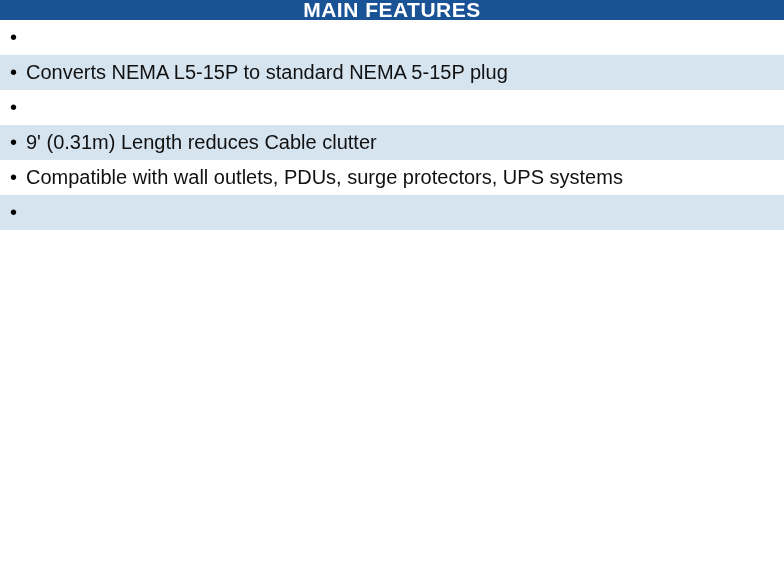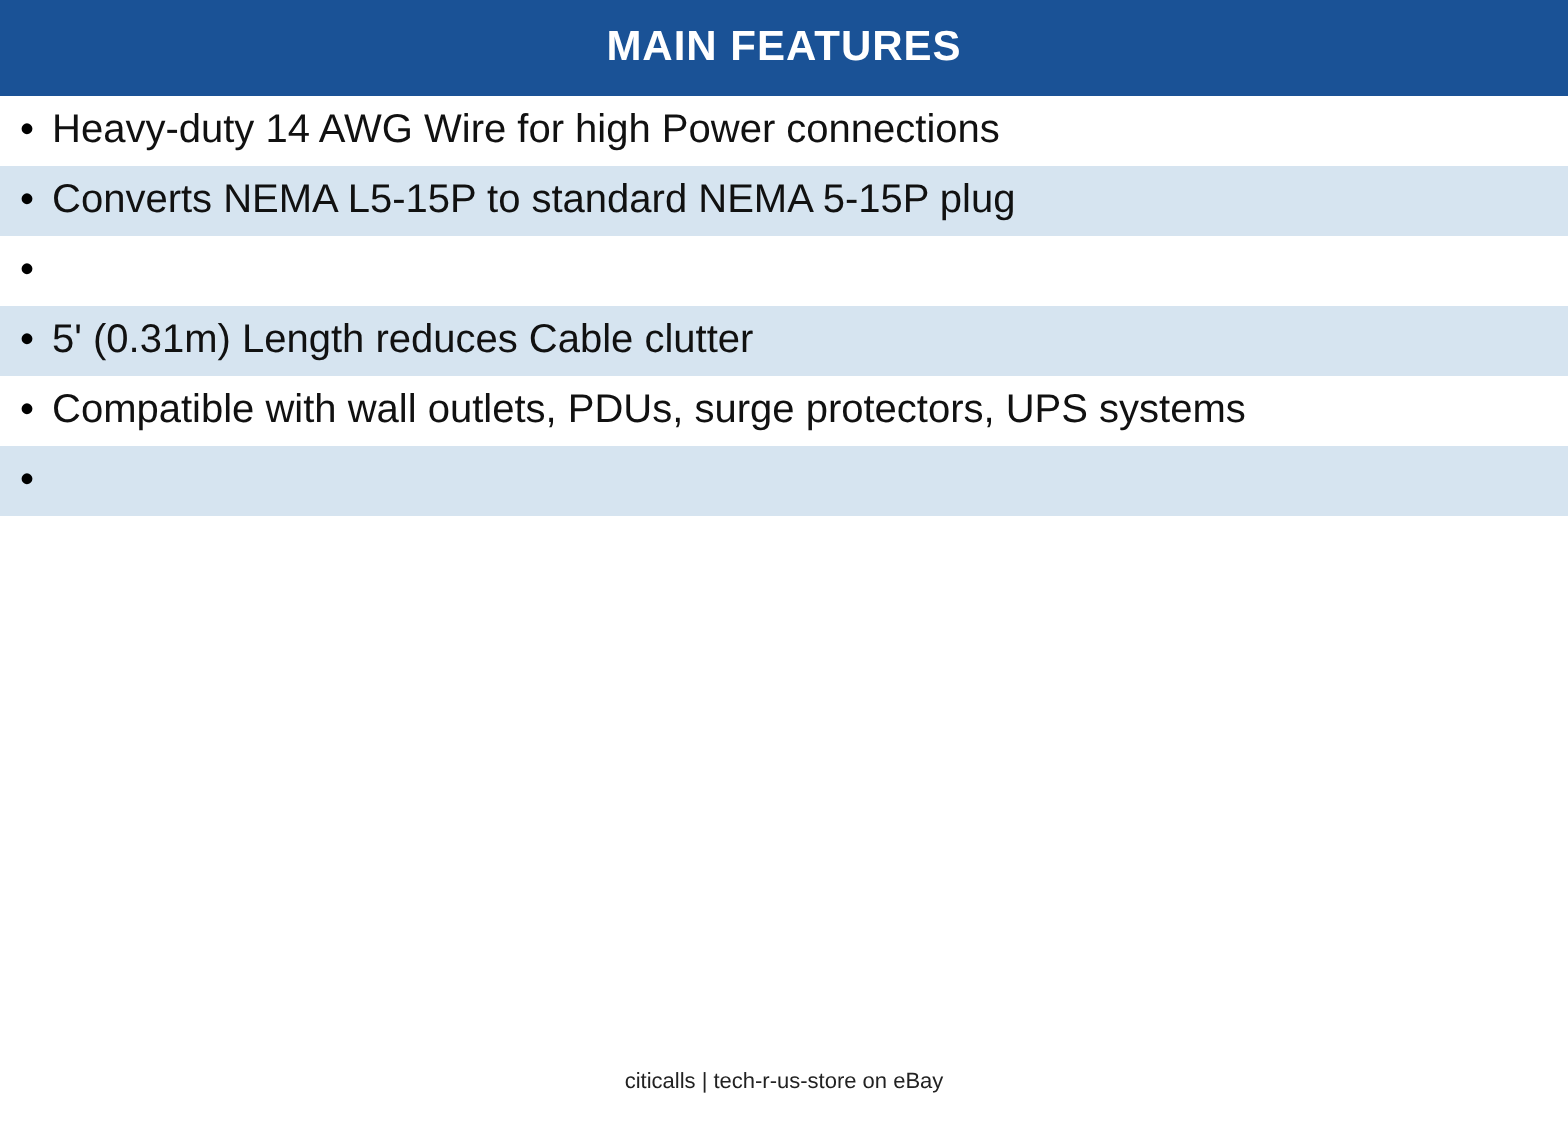--- a/index.html
+++ b/index.html
@@ -14,21 +14,21 @@
     overflow: hidden;
   }
   .page {
     position: relative;
     width: 784px;
     height: 561px;
     background: #ffffff;
   }
   .header-bar {
     width: 100%;
-    height: 48px;
+    height: 20px;
     background: #1a5296;
     color: #ffffff;
     font-size: 21px;
     font-weight: bold;
     letter-spacing: 0.5px;
     display: flex;
     align-items: center;
     justify-content: center;
     box-sizing: border-box;
   }
@@ -77,43 +77,41 @@
 <body>
 
 <div class="page">
 
   <div class="header-bar">MAIN FEATURES</div>
 
   <div class="features-list">
 
     <div class="feature-row plain">
       <span class="bullet">•</span>
-      <span class="feature-text">Heavy-duty 14 AWG Wire for high Power connections</span>
     </div>
 
     <div class="feature-row shaded">
       <span class="bullet">•</span>
       <span class="feature-text">Converts NEMA L5-15P to standard NEMA 5-15P plug</span>
     </div>
 
     <div class="feature-row plain">
       <span class="bullet">•</span>
     </div>
 
     <div class="feature-row shaded">
       <span class="bullet">•</span>
-      <span class="feature-text">5' (0.31m) Length reduces Cable clutter</span>
+      <span class="feature-text">9' (0.31m) Length reduces Cable clutter</span>
     </div>
 
     <div class="feature-row plain">
       <span class="bullet">•</span>
       <span class="feature-text">Compatible with wall outlets, PDUs, surge protectors, UPS systems</span>
     </div>
 
     <div class="feature-row shaded">
       <span class="bullet">•</span>
     </div>
 
   </div>
 
-  <div class="footer">citicalls | tech-r-us-store on eBay</div>
 
 </div>
 
 </body></html>

